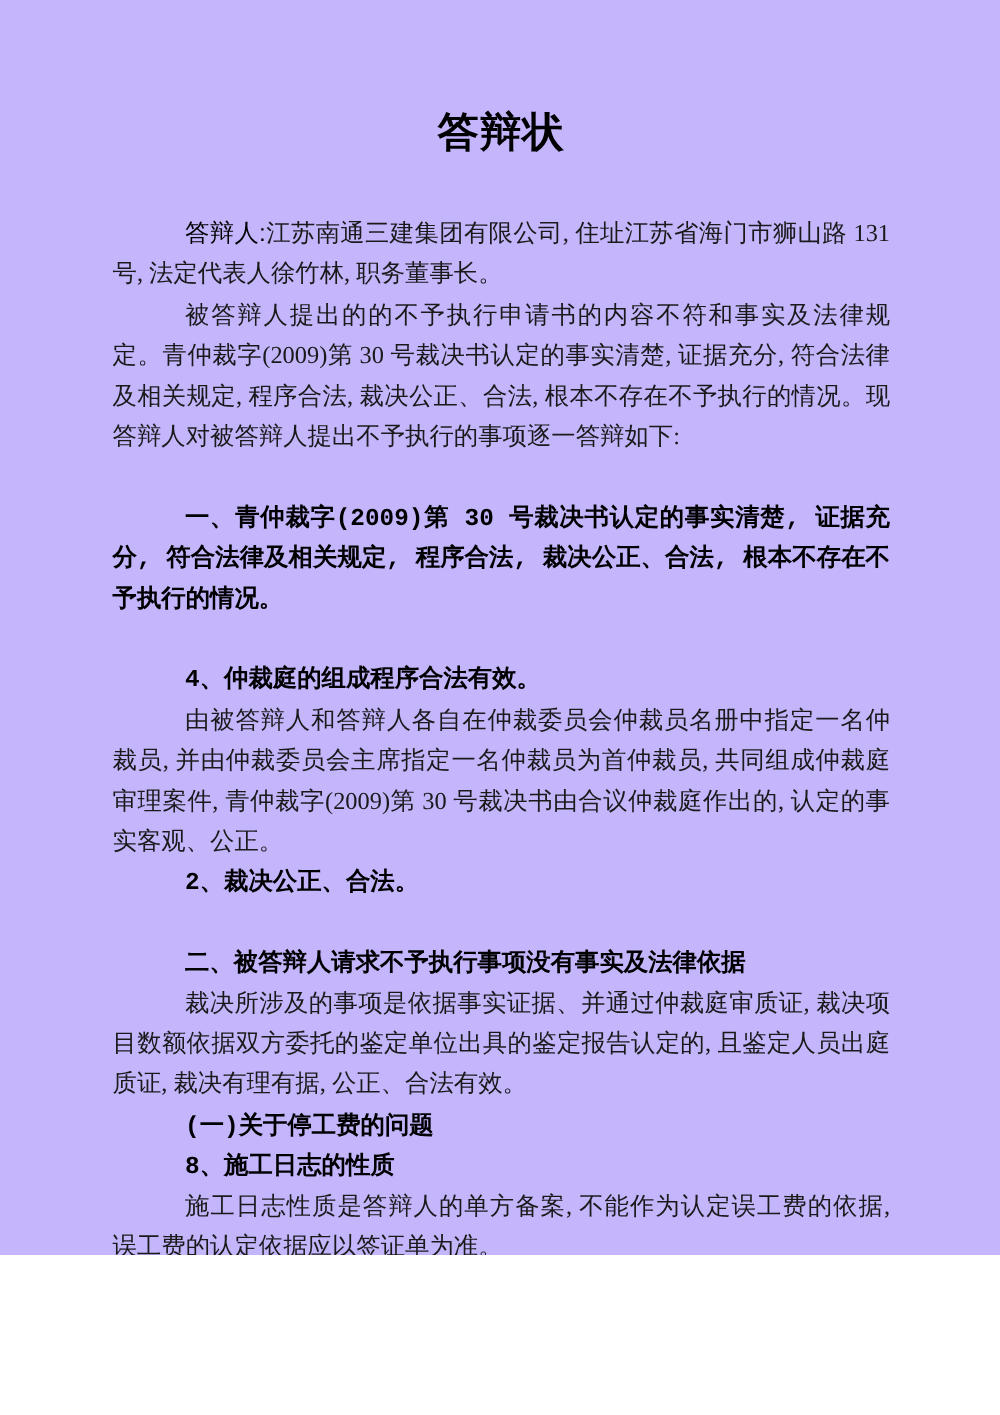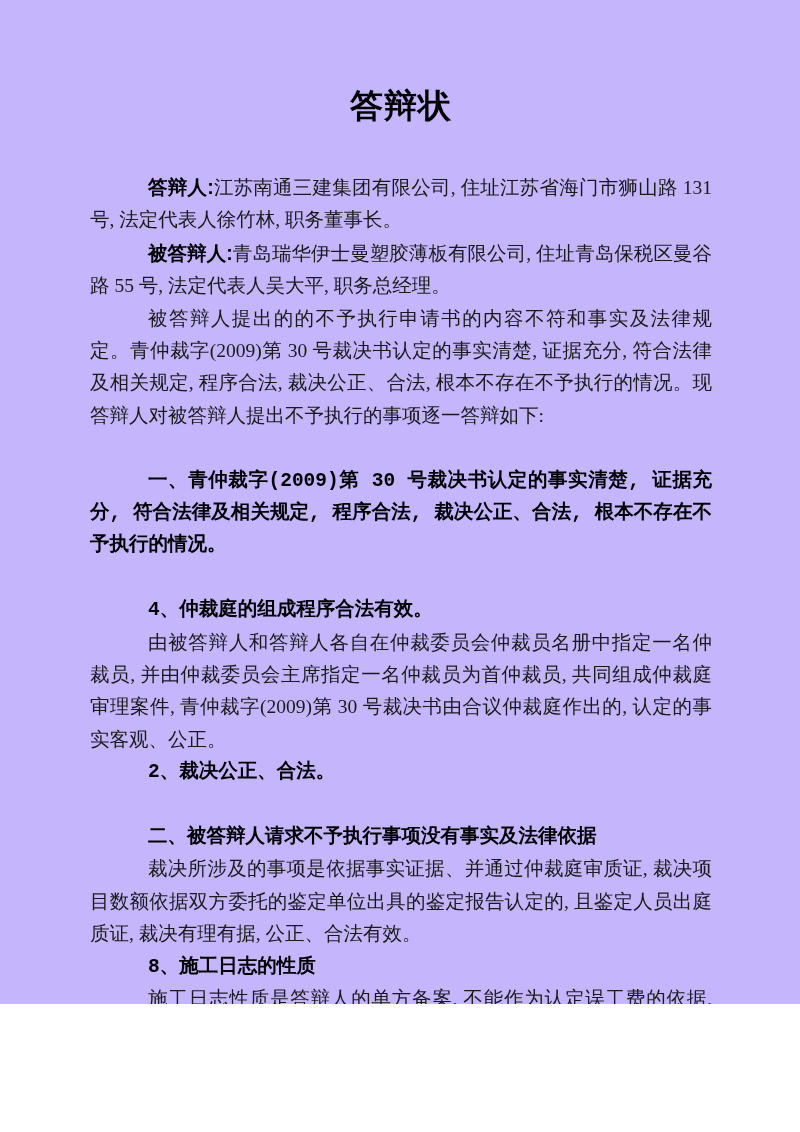--- a/index.html
+++ b/index.html
@@ -44,21 +44,21 @@
   }
   .gap-before {
     margin-top: 32.4px;
   }
   .heading {
     font-weight: bold;
     font-family: Liberation Mono, monospace;
     color: #000000;
   }
   .lead-label {
-    font-weight: bold;
+    font-weight: normal;
     font-family: "Liberation Sans", "DejaVu Sans", sans-serif;
     color: #000000;
   }
   .page-number {
     position: absolute;
     top: 1044px;
     right: 120px;
     font-size: 16px;
     line-height: 20px;
     color: #333333;
@@ -70,36 +70,36 @@
 
 <div class="page">
   <div class="content">
 
     <h1 class="doc-title">答辩状</h1>
 
     <div class="doc-body">
 
       <p class="block"><span class="lead-label">答辩人:</span><span>江苏南通三建集团有限公司, 住址江苏省海门市狮山路 131 号, 法定代表人徐竹林, 职务董事长。</span></p>
 
-      <p class="block"><span class="lead-label">被答辩人:</span><span>青岛瑞华伊士曼塑胶薄板有限公司, 住址青岛保税区曼谷路 55 号, 法定代表人吴大平, 职务总经理。</span></p>
 
       <p class="block">被答辩人提出的的不予执行申请书的内容不符和事实及法律规定。青仲裁字(2009)第 30 号裁决书认定的事实清楚, 证据充分, 符合法律及相关规定, 程序合法, 裁决公正、合法, 根本不存在不予执行的情况。现答辩人对被答辩人提出不予执行的事项逐一答辩如下:</p>
 
       <p class="block heading gap-before">一、青仲裁字(2009)第 30 号裁决书认定的事实清楚, 证据充分, 符合法律及相关规定, 程序合法, 裁决公正、合法, 根本不存在不予执行的情况。</p>
 
       <p class="block heading gap-before">4、仲裁庭的组成程序合法有效。</p>
 
       <p class="block">由被答辩人和答辩人各自在仲裁委员会仲裁员名册中指定一名仲裁员, 并由仲裁委员会主席指定一名仲裁员为首仲裁员, 共同组成仲裁庭审理案件, 青仲裁字(2009)第 30 号裁决书由合议仲裁庭作出的, 认定的事实客观、公正。</p>
 
       <p class="block heading">2、裁决公正、合法。</p>
 
       <p class="block heading gap-before">二、被答辩人请求不予执行事项没有事实及法律依据</p>
 
       <p class="block">裁决所涉及的事项是依据事实证据、并通过仲裁庭审质证, 裁决项目数额依据双方委托的鉴定单位出具的鉴定报告认定的, 且鉴定人员出庭质证, 裁决有理有据, 公正、合法有效。</p>
 
+      <p class="block heading">(一)关于停工费的问题</p>
 
       <p class="block heading">8、施工日志的性质</p>
 
       <p class="block">施工日志性质是答辩人的单方备案, 不能作为认定误工费的依据, 误工费的认定依据应以签证单为准。</p>
 
     </div>
   </div>
 
   <div class="page-number">1</div>
 </div>

